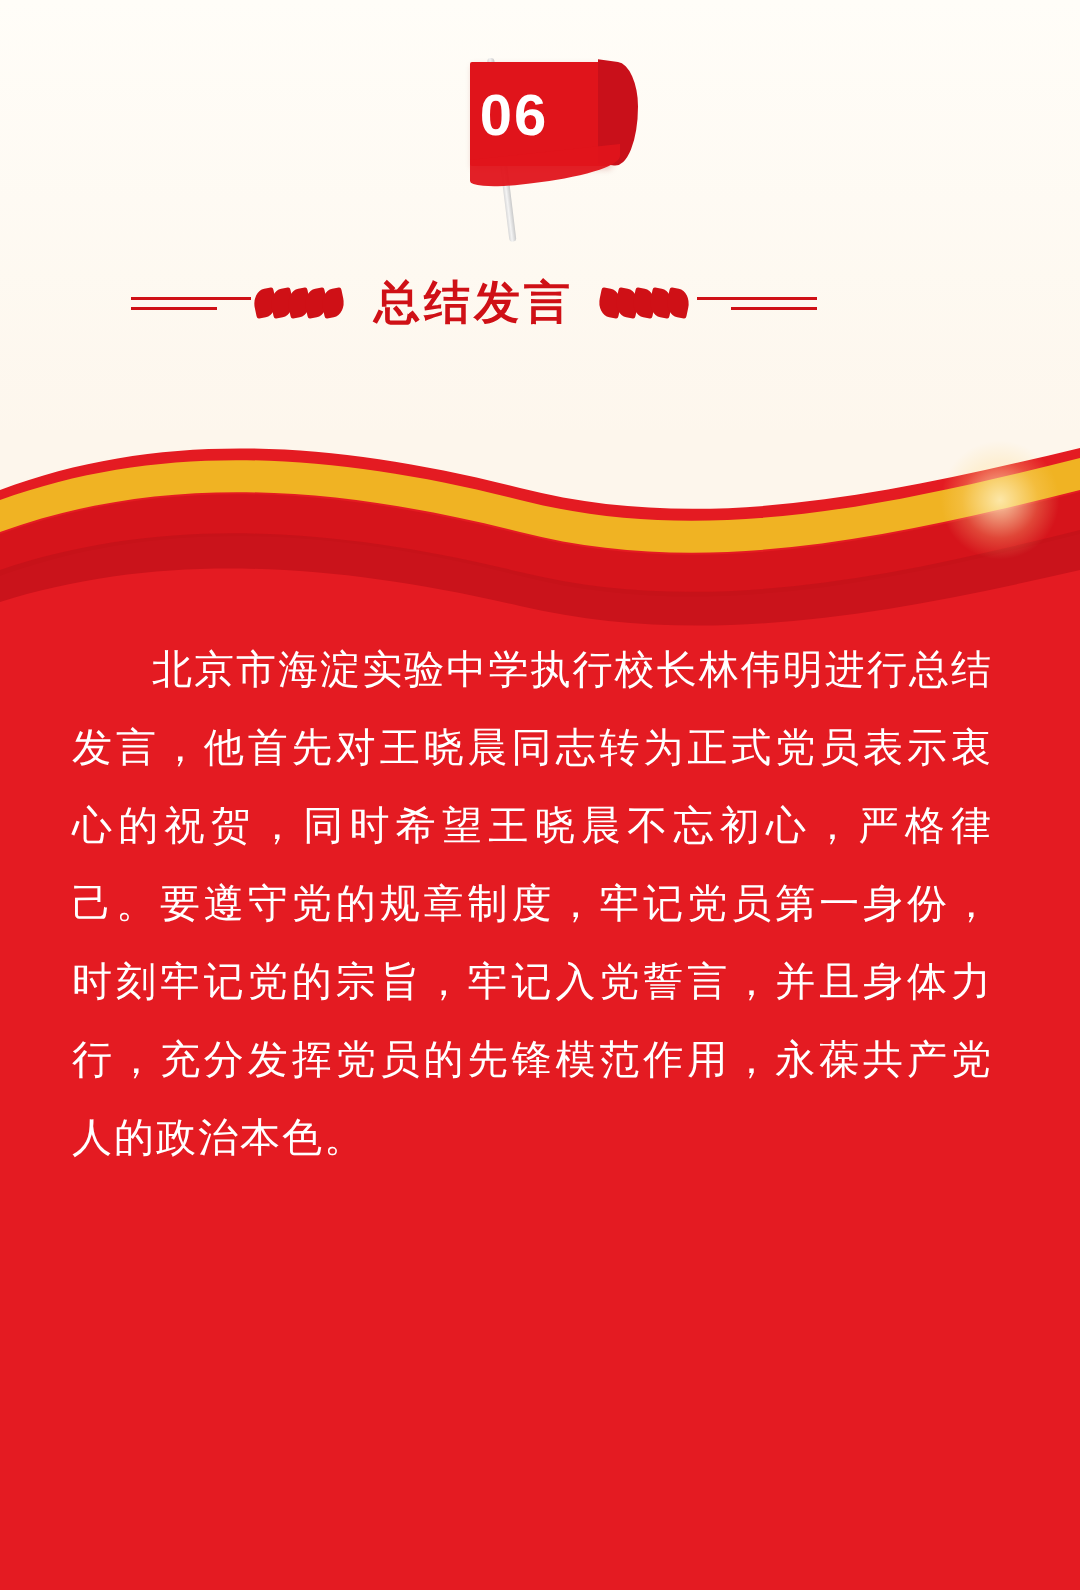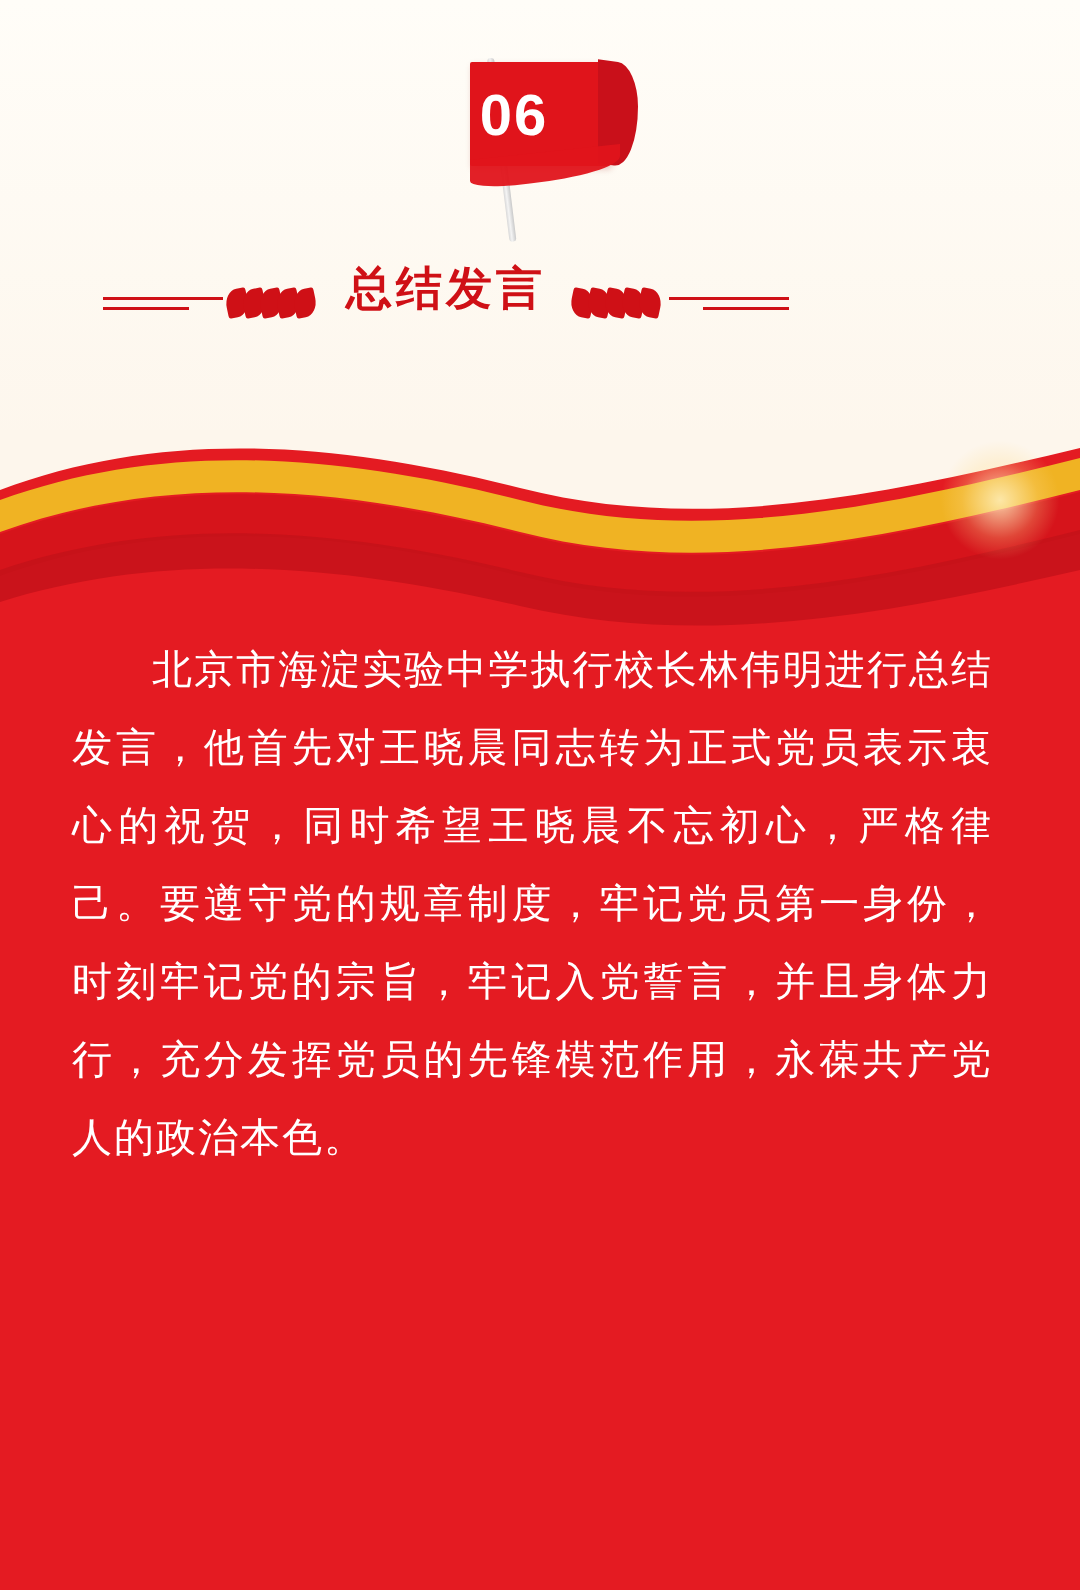--- a/index.html
+++ b/index.html
@@ -95,21 +95,23 @@
   }
 
   
   .title-row {
     position: absolute;
     top: 258px;
     left: 0;
     width: 892px;
     height: 90px;
     display: flex;
+    align-items: center;
     justify-content: center;
+    padding-left: 28px;
   }
   .title-text {
     color: #cf1016;
     font-size: 46px;
     font-weight: bold;
     letter-spacing: 4px;
     margin: 0 22px;
     white-space: nowrap;
     font-family: "Liberation Sans", sans-serif;
   }

